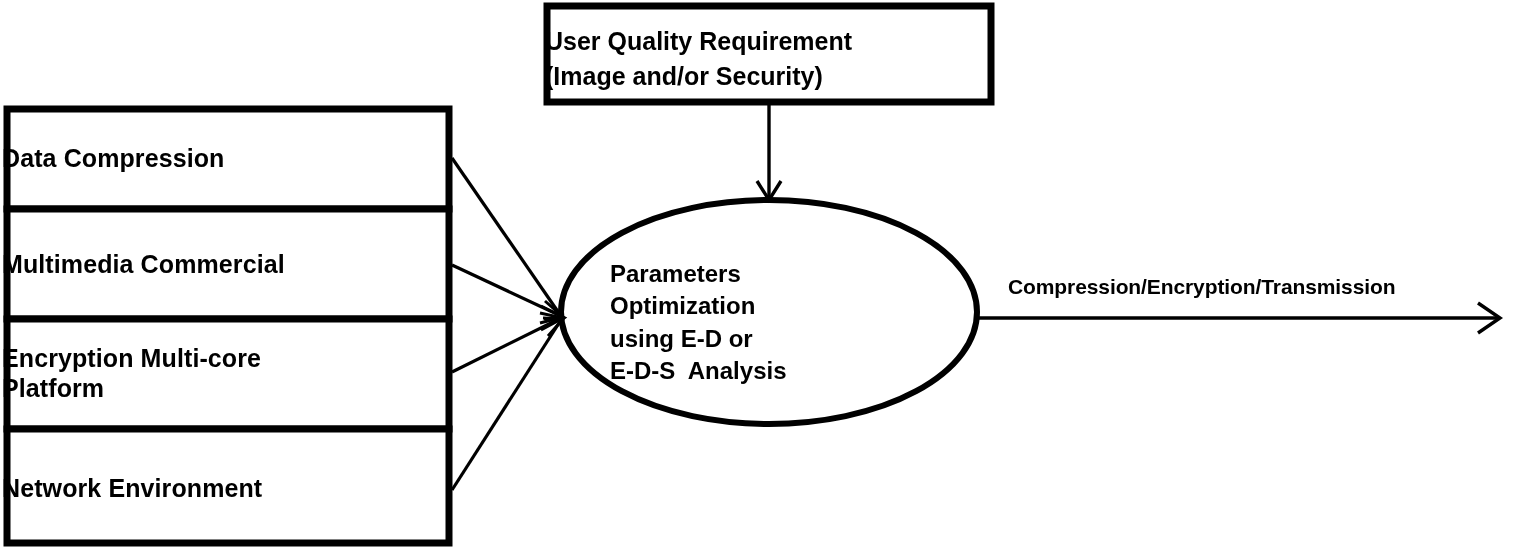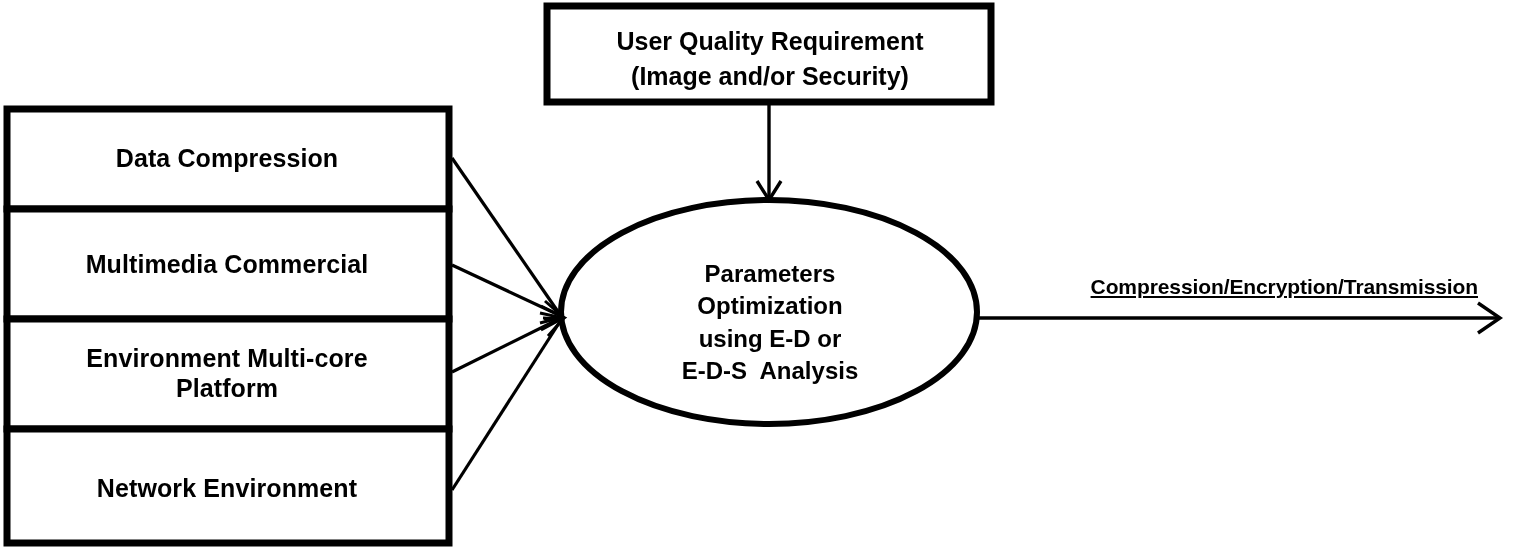--- a/index.html
+++ b/index.html
@@ -22,21 +22,21 @@
     width: 1532px;
     height: 547px;
   }
 
   
   .txt {
     position: absolute;
     font-family: "Liberation Sans", sans-serif;
     font-weight: bold;
     color: #000000;
-    text-align: center;
+    text-align: left;
     line-height: 1.18;
     white-space: pre;
     user-select: none;
   }
 
   
   .box-label {
     left: 2px;
     width: 450px;
     font-size: 25px;
@@ -63,24 +63,23 @@
     top: 258px;
     font-size: 24px;
     line-height: 1.35;
   }
 
   
   #label-output {
     left: 1008px;
     top: 275px;
     width: 470px;
-    text-align: right;
+    text-align: left;
     font-size: 21px;
     letter-spacing: -0.1px;
-    text-decoration: underline;
   }
 </style>
 </head>
 <body>
 
 <div id="canvas">
 
   <svg id="diagram-svg" viewBox="0 0 1532 547">
 
     <g>
@@ -117,21 +116,21 @@
       <line x1="977" y1="318" x2="1500" y2="318" stroke="#000000" stroke-width="3.4"></line>
       <polyline points="1478,303 1500,318 1478,333" fill="none" stroke="#000000" stroke-width="3.4"></polyline>
     </g>
 
   </svg>
 
   <div class="txt box-label" id="label-data-encryption">Data Compression</div>
 
   <div class="txt box-label" id="label-multimedia">Multimedia Commercial</div>
 
-  <div class="txt box-label" id="label-multicore">Environment Multi-core
+  <div class="txt box-label" id="label-multicore">Encryption Multi-core
 Platform</div>
 
   <div class="txt box-label" id="label-network">Network Environment</div>
 
   <div class="txt" id="label-user-quality">User Quality Requirement
 (Image and/or Security)</div>
 
   <div class="txt" id="label-ellipse">Parameters
 Optimization
 using E-D or

